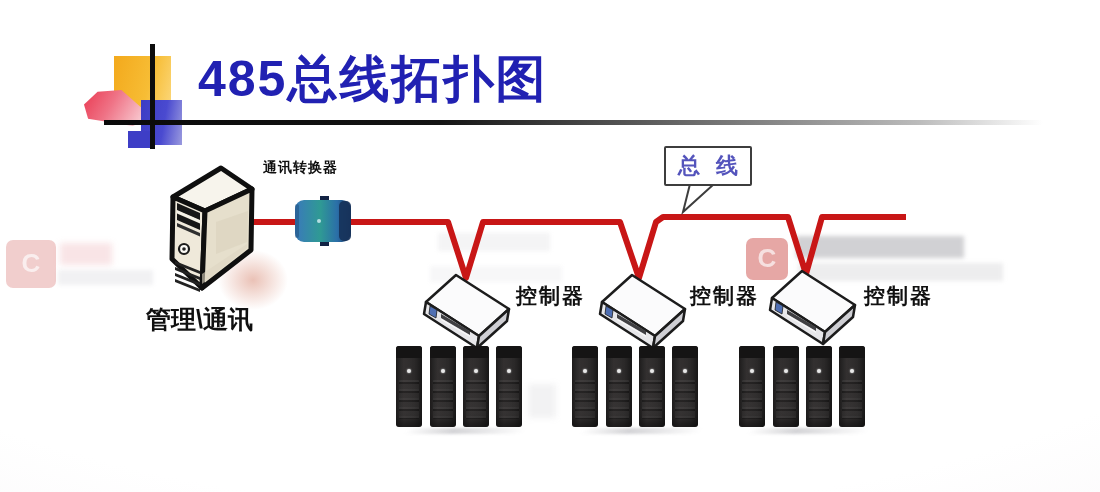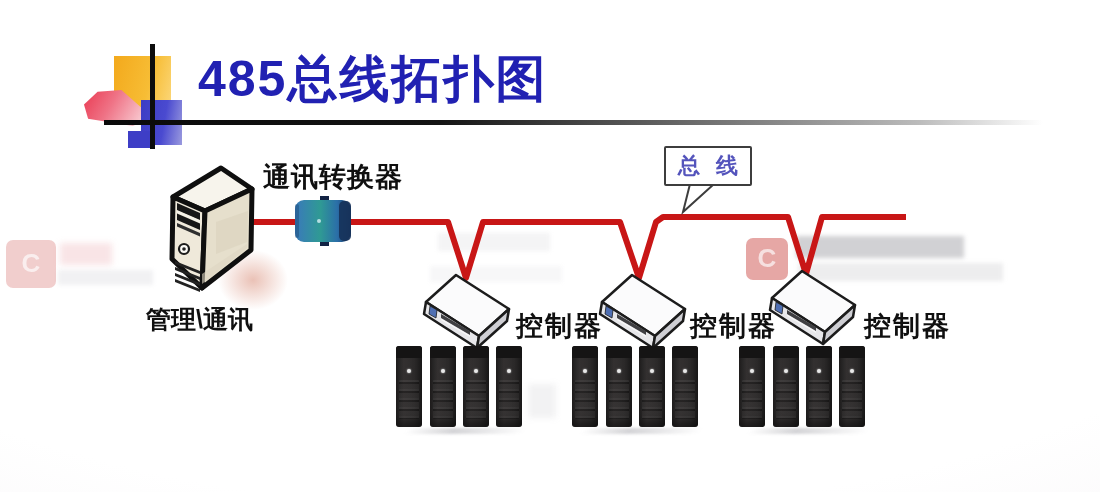--- a/index.html
+++ b/index.html
@@ -42,23 +42,23 @@
   
   .bus-callout { position:absolute; left:664px; top:146px; width:88px; height:40px; box-sizing:border-box;
     border:2px solid #3d3d3d; background:#fff; border-radius:2px; z-index:5;
     display:flex; align-items:center; justify-content:space-between; padding:0 12px;
     font-size:22px; font-weight:700; color:#5454bc; }
   
   .dev { position:absolute; z-index:3; }
   .pc-shadow { position:absolute; left:218px; top:250px; width:70px; height:60px; z-index:2; border-radius:50%;
     background:radial-gradient(closest-side, rgba(233,190,178,.95), rgba(233,190,178,0)); }
   .label { position:absolute; z-index:4; color:#101010; font-weight:700; white-space:nowrap; }
-  .lbl-converter { left:263px; top:159px; font-size:27px; letter-spacing:1px; }
+  .lbl-converter { left:263px; top:159px; font-size:14px; letter-spacing:1px; }
   .lbl-computer { left:146px; top:302px; width:152px; font-size:25px; line-height:34px; }
-  .lbl-ctrl { top:308px; font-size:27px; letter-spacing:2px; }
+  .lbl-ctrl { top:282px; font-size:21px; letter-spacing:2px; }
   .lbl-ctrl1 { left:516px; } .lbl-ctrl2 { left:690px; } .lbl-ctrl3 { left:864px; }
   
   .tower-group { position:absolute; top:346px; width:130px; height:88px; z-index:3; }
   .tg1 { left:396px; } .tg2 { left:572px; } .tg3 { left:739px; }
   .tower { position:absolute; top:0; width:26px; height:81px; border-radius:3px;
     background:linear-gradient(to right,#262424,#343131 30%,#2c2a2a 70%,#1f1e1e);
     box-shadow:inset 0 -6px 8px rgba(0,0,0,.45); }
   .t1{left:0;} .t2{left:34px;} .t3{left:67px;} .t4{left:100px;}
   .tower-cap { position:absolute; top:0; left:0; right:0; height:12px; background:#151414; border-radius:3px 3px 0 0; }
   .tower-led { position:absolute; top:23px; left:50%; margin-left:-2px; width:4px; height:4px; border-radius:50%;

